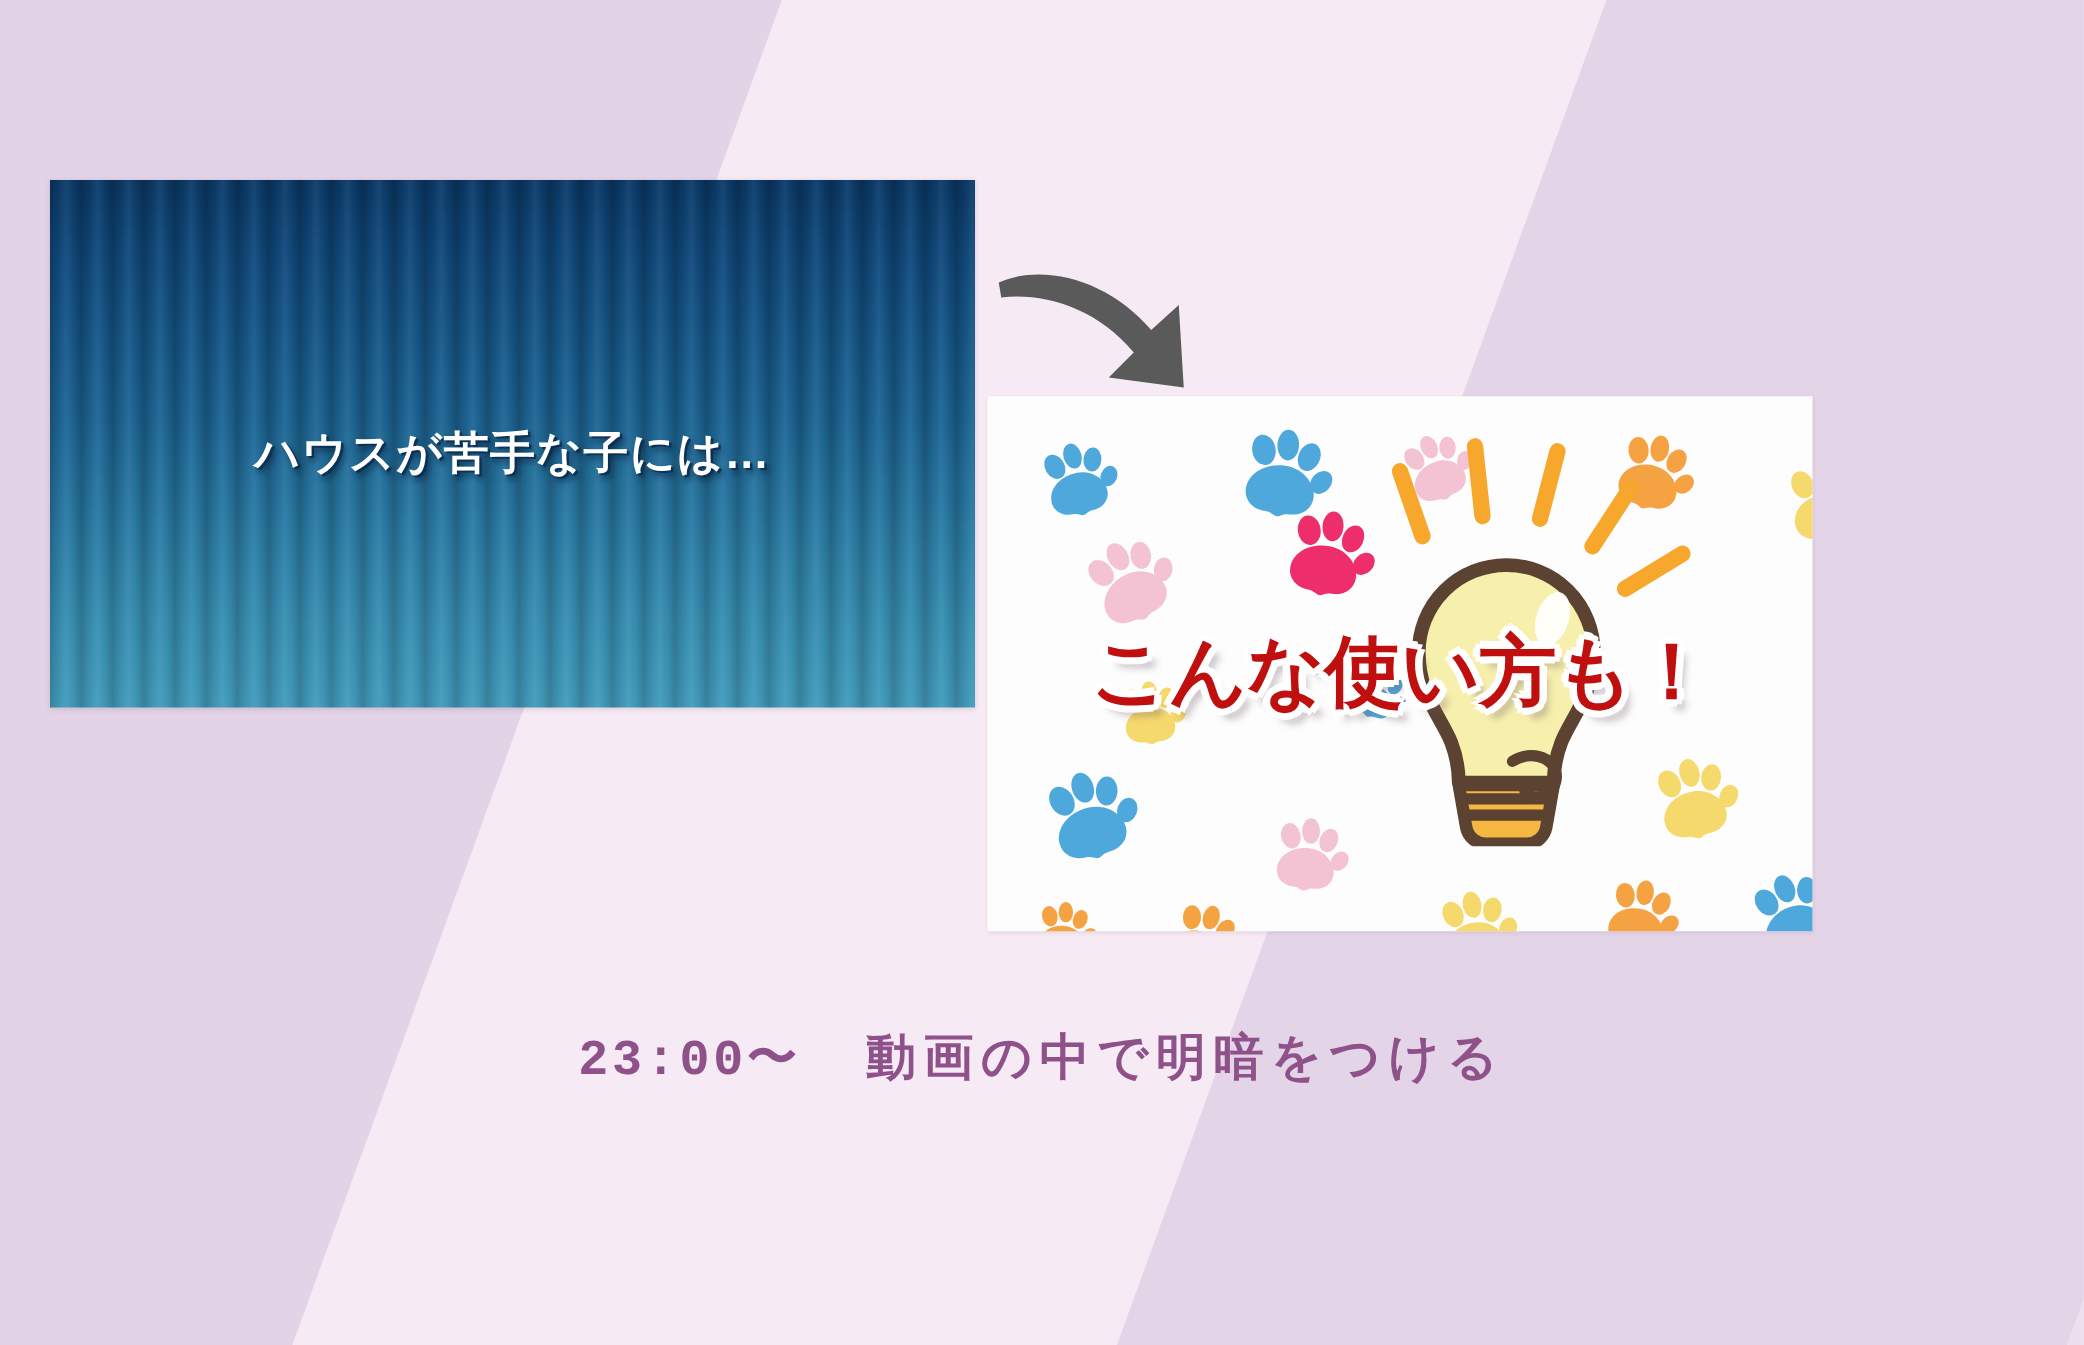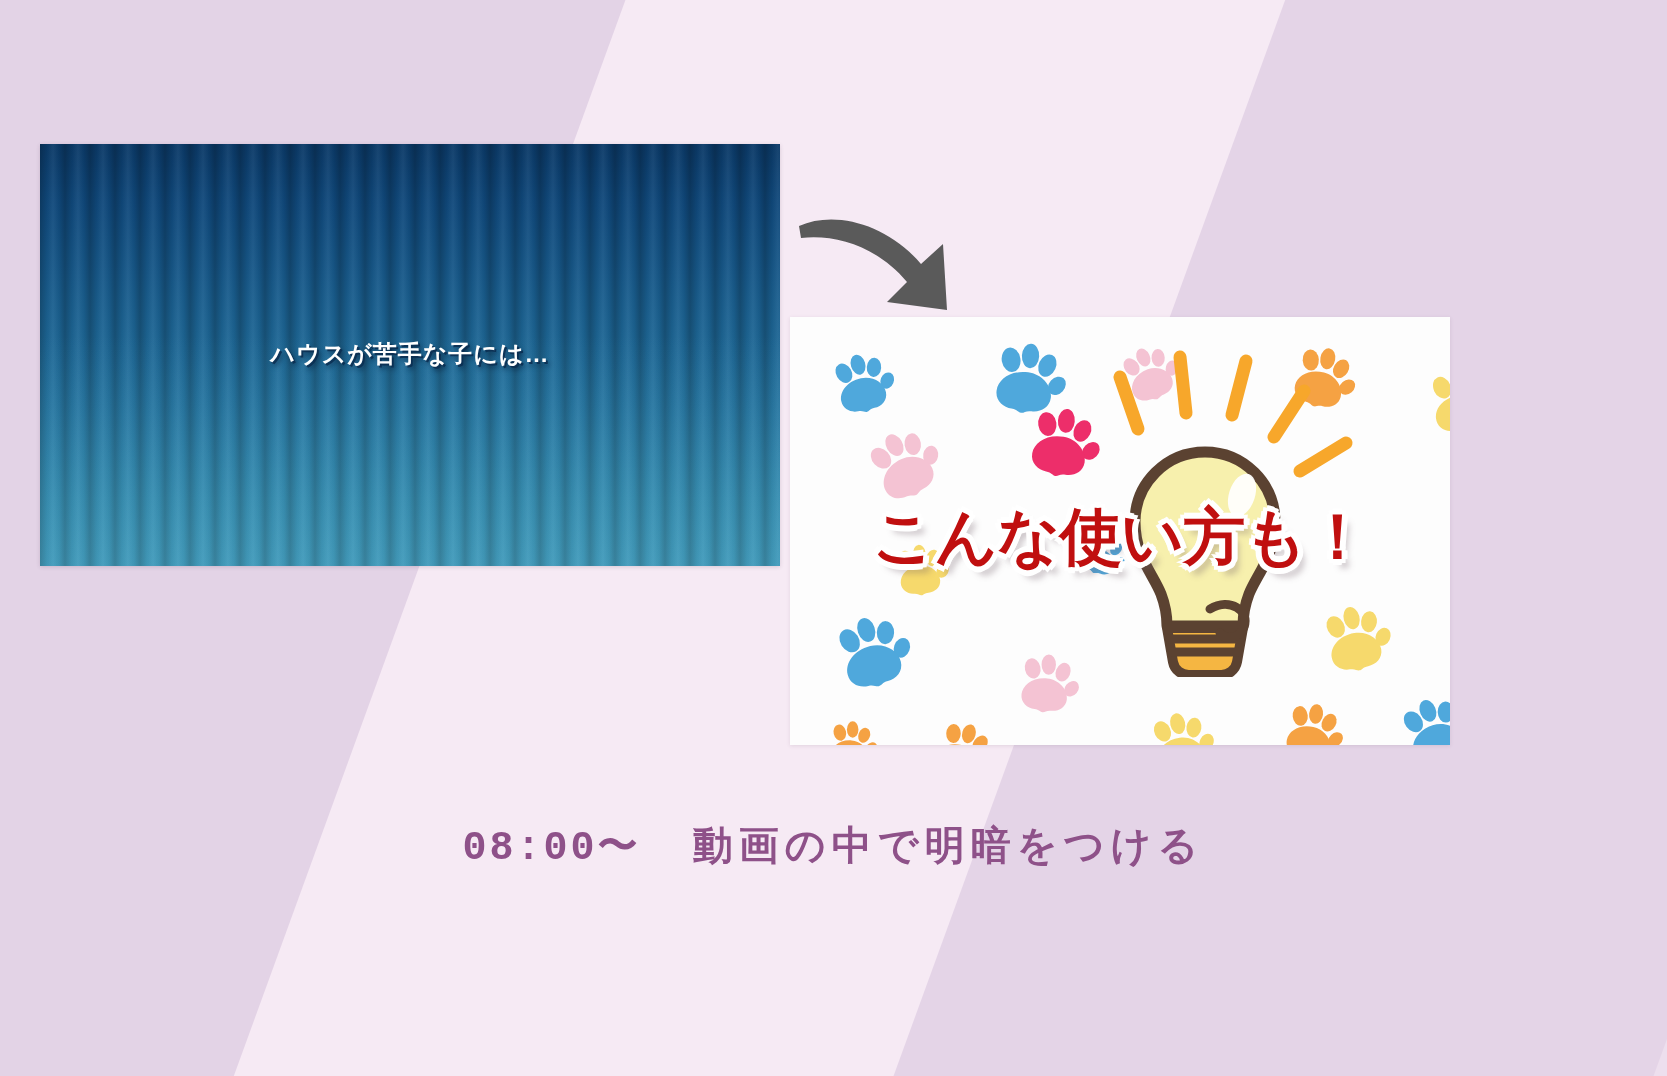--- a/index.html
+++ b/index.html
@@ -46,21 +46,21 @@
     box-shadow:0 1px 4px rgba(80,50,80,0.18);
     overflow:hidden;
   }
   .slide-left .veil{
     position:absolute;inset:0;
     background:linear-gradient(180deg,rgba(255,255,255,0) 0%,rgba(255,255,255,0) 45%,rgba(120,190,215,0.18) 100%);
   }
   .slide-left .caption{
     position:absolute;left:0;right:0;top:194px;text-align:center;
     color:#ffffff;
-    font-size:24px;font-weight:bold;letter-spacing:1px;
+    font-size:36px;font-weight:bold;letter-spacing:1px;
     text-shadow:
       2px 2px 0 rgba(10,45,80,0.85),
       3px 4px 5px rgba(5,25,50,0.6);
   }
 
   
   .arrow{position:absolute;left:795px;top:198px;width:180px;height:125px;}
 
   
   .slide-right{
@@ -314,18 +314,18 @@
           <line x1="113" y1="305" x2="177" y2="305"></line>
         </g>
         <path d="M150 262 c20 -12 40 2 34 18 c-4 11 -18 14 -24 6" fill="none" stroke="#5b4231" stroke-width="9" stroke-linecap="round"></path>
       </svg>
     </div>
 
     <div class="title-right">こんな使い方も！</div>
   </div>
 
   <div class="bottom-caption">
-    <span class="time">08:00〜</span>
+    <span class="time">23:00〜</span>
     <span class="sep"></span>
     <span>動画の中で明暗をつける</span>
   </div>
 
 </div>
 
 </body></html>

